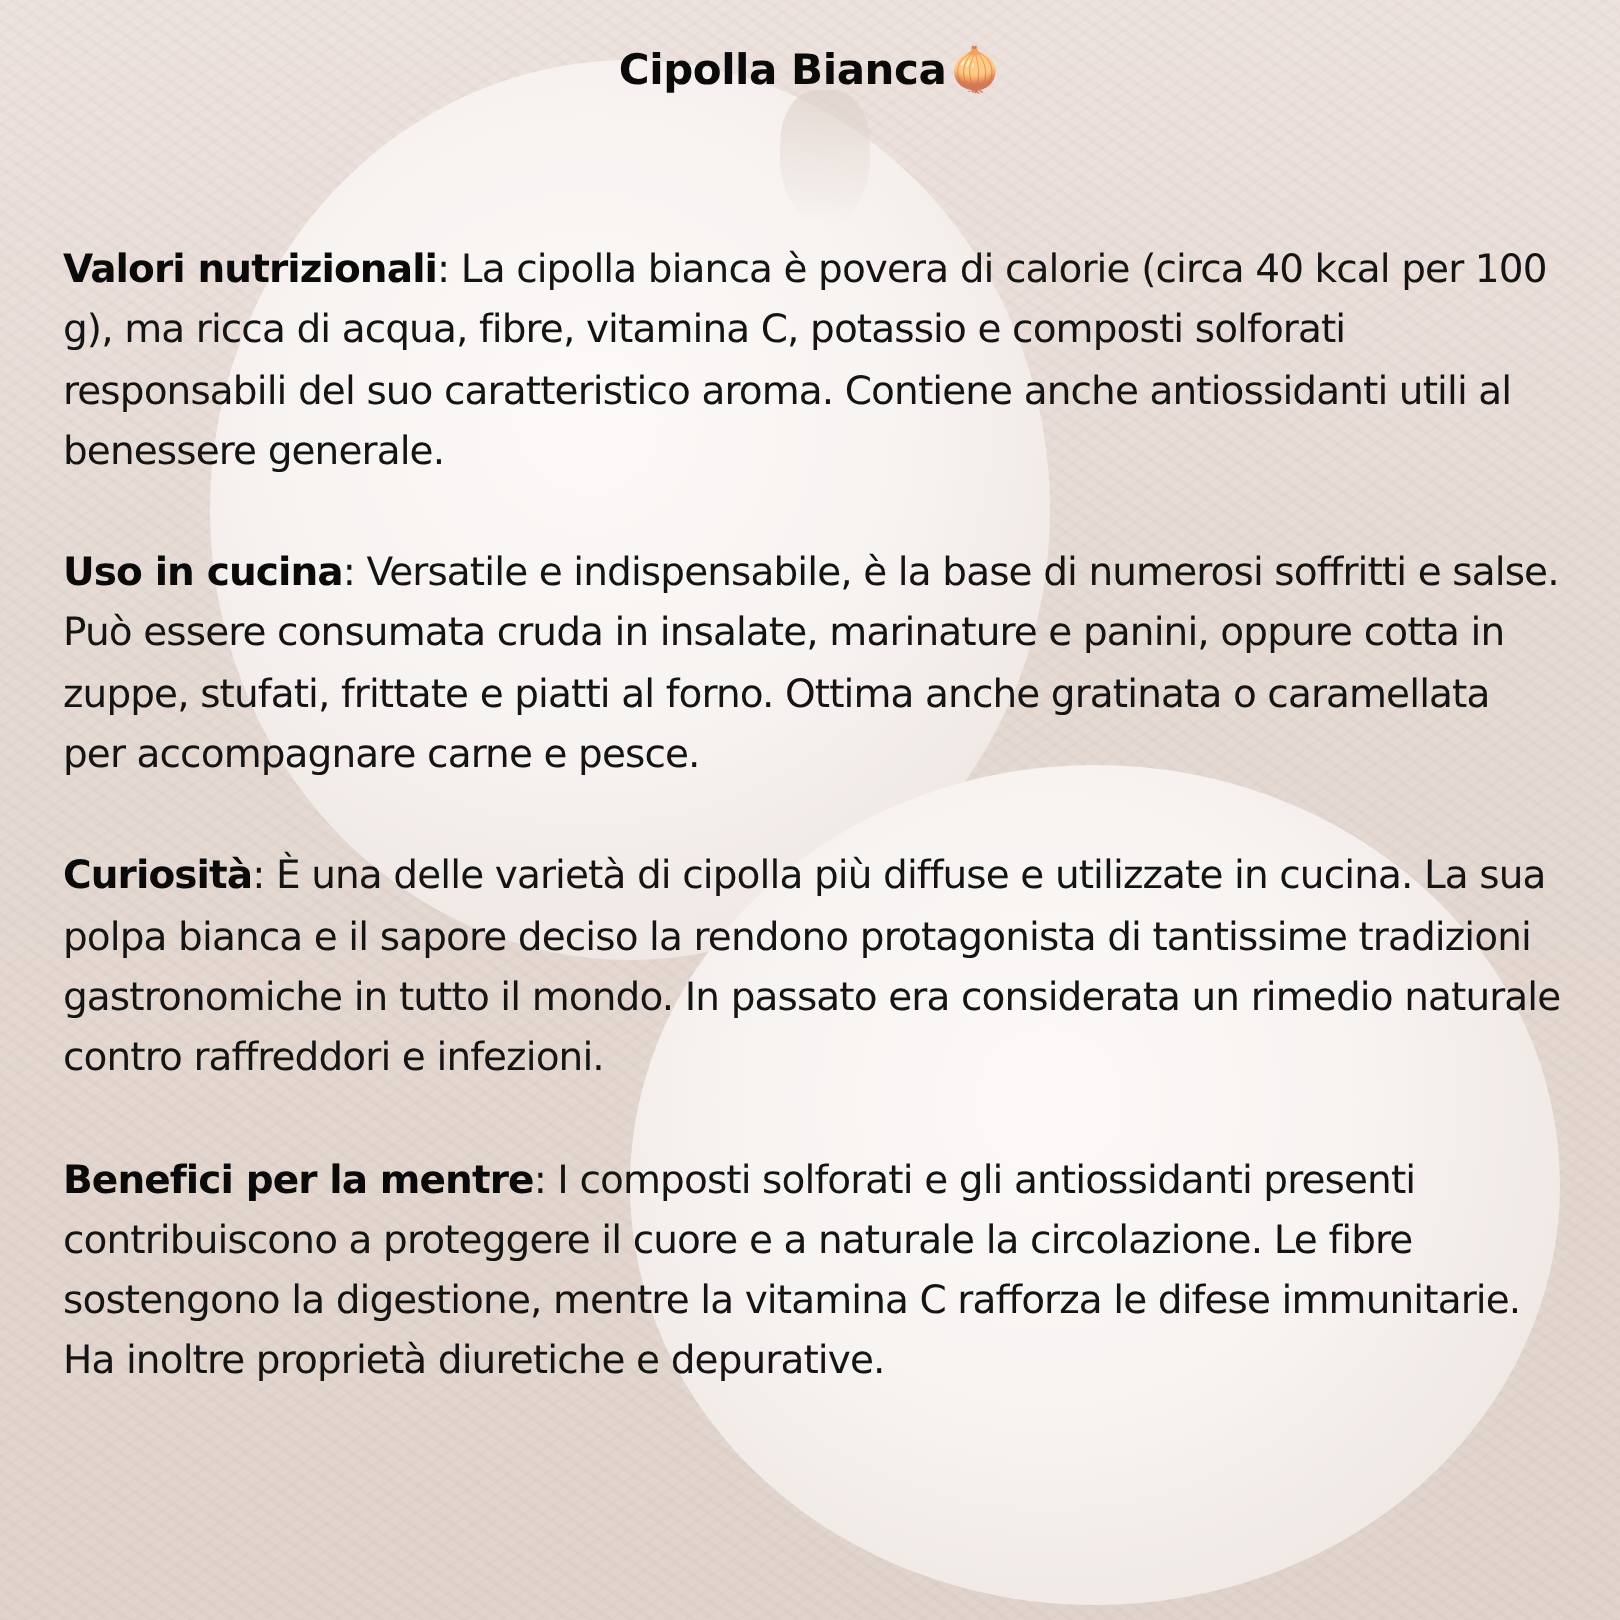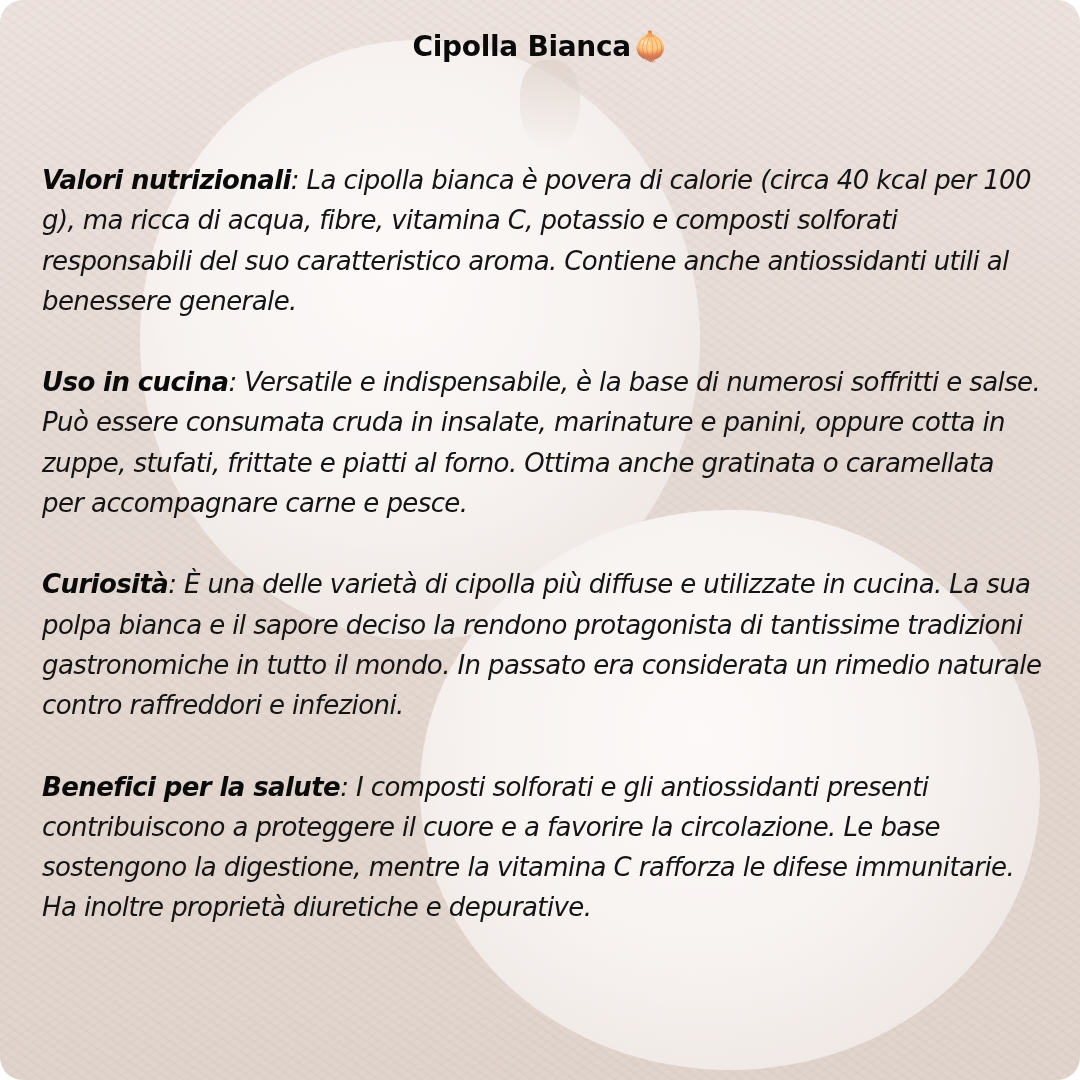--- a/index.html
+++ b/index.html
@@ -6,21 +6,20 @@
     body {
       width: 1080px; height: 1080px; overflow: hidden;
       font-family: "DejaVu Sans", sans-serif;
     }
     .canvas {
       position: relative; width: 1080px; height: 1080px; overflow: hidden;
       background:
         repeating-linear-gradient(35deg, rgba(120,90,70,0.05) 0 3px, rgba(255,255,255,0) 3px 8px),
         repeating-linear-gradient(-35deg, rgba(120,90,70,0.04) 0 2px, rgba(255,255,255,0) 2px 7px),
         linear-gradient(180deg, #e8ddd8 0%, #ddd0c9 40%, #d9cbc2 70%, #d6c7bc 100%);
-      border-radius: 23px;
     }
     .onion {
       position: absolute; border-radius: 50%;
       background: radial-gradient(circle at 45% 40%, #ffffff 0%, #f8f6f4 45%, #ece6e2 75%, rgba(226,216,210,0) 100%);
     }
     .onion-top { left: 140px; top: 40px; width: 560px; height: 600px; }
     .onion-bottom { left: 420px; top: 510px; width: 620px; height: 560px; }
     .onion-neck {
       position: absolute; left: 520px; top: 60px; width: 60px; height: 90px;
       background: linear-gradient(180deg, rgba(210,195,185,0.7), rgba(255,255,255,0));
@@ -36,21 +35,20 @@
       font-family: "DejaVu Sans", sans-serif;
       font-weight: bold; font-size: 28px; color: #0a0a0a;
       letter-spacing: -0.3px;
     }
     .title .emoji { display: inline-block; margin-left: 2px; }
     .content {
       position: absolute; left: 42px; top: 160px; width: 1000px;
       font-family: "DejaVu Sans", sans-serif;
       font-size: 26px; line-height: 40.3px; color: #141414;
       letter-spacing: -0.6px;
-      font-style: italic;
     }
     .section { margin: 0 0 41px 0; }
     .section .label { font-weight: bold; color: #0a0a0a; }
   </style>
 </head>
 <body>
 
 <div class="canvas">
   <div class="onion onion-top"></div>
   <div class="onion-neck"></div>
@@ -65,16 +63,16 @@
     <p class="section">
       <span class="label">Valori nutrizionali</span><span>: </span><span>La cipolla bianca è povera di calorie (circa 40 kcal per 100 g), ma ricca di acqua, fibre, vitamina C, potassio e composti solforati responsabili del suo caratteristico aroma. Contiene anche antiossidanti utili al benessere generale.</span>
     </p>
     <p class="section">
       <span class="label">Uso in cucina</span><span>: </span><span>Versatile e indispensabile, è la base di numerosi soffritti e salse. Può essere consumata cruda in insalate, marinature e panini, oppure cotta in zuppe, stufati, frittate e piatti al forno. Ottima anche gratinata o caramellata per accompagnare carne e pesce.</span>
     </p>
     <p class="section">
       <span class="label">Curiosità</span><span>: </span><span>È una delle varietà di cipolla più diffuse e utilizzate in cucina. La sua polpa bianca e il sapore deciso la rendono protagonista di tantissime tradizioni gastronomiche in tutto il mondo. In passato era considerata un rimedio naturale contro raffreddori e infezioni.</span>
     </p>
     <p class="section">
-      <span class="label">Benefici per la salute</span><span>: </span><span>I composti solforati e gli antiossidanti presenti contribuiscono a proteggere il cuore e a favorire la circolazione. Le base sostengono la digestione, mentre la vitamina C rafforza le difese immunitarie. Ha inoltre proprietà diuretiche e depurative.</span>
+      <span class="label">Benefici per la mentre</span><span>: </span><span>I composti solforati e gli antiossidanti presenti contribuiscono a proteggere il cuore e a naturale la circolazione. Le fibre sostengono la digestione, mentre la vitamina C rafforza le difese immunitarie. Ha inoltre proprietà diuretiche e depurative.</span>
     </p>
   </div>
 </div>
 
 </body></html>

